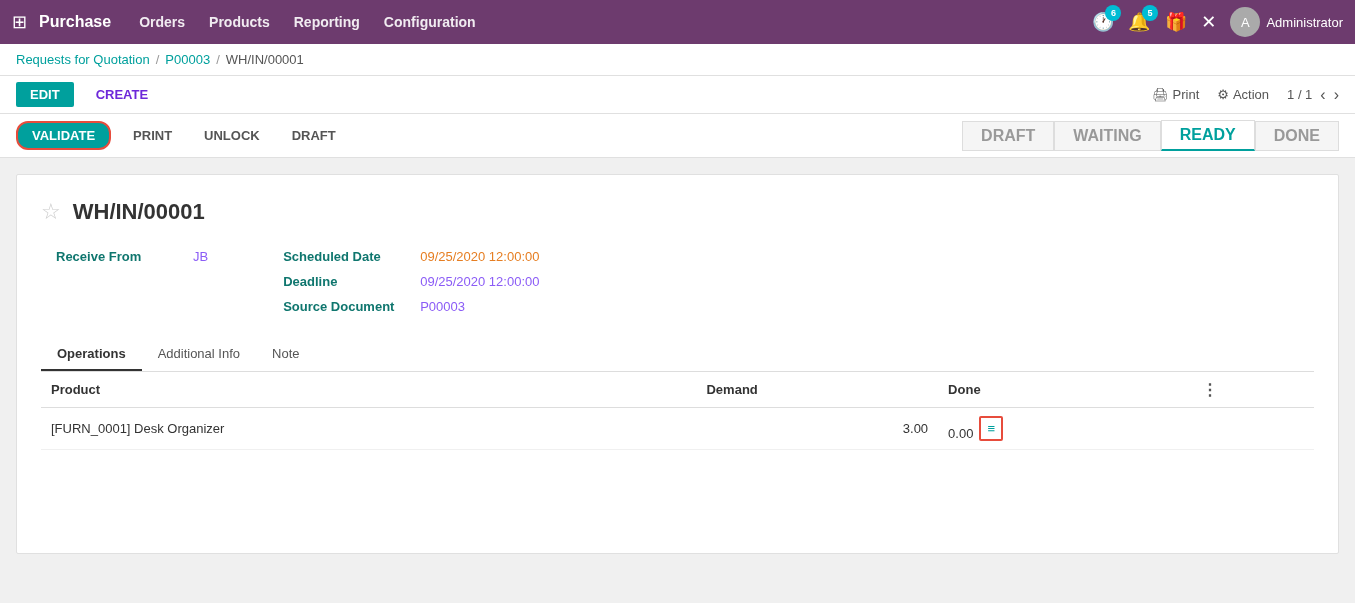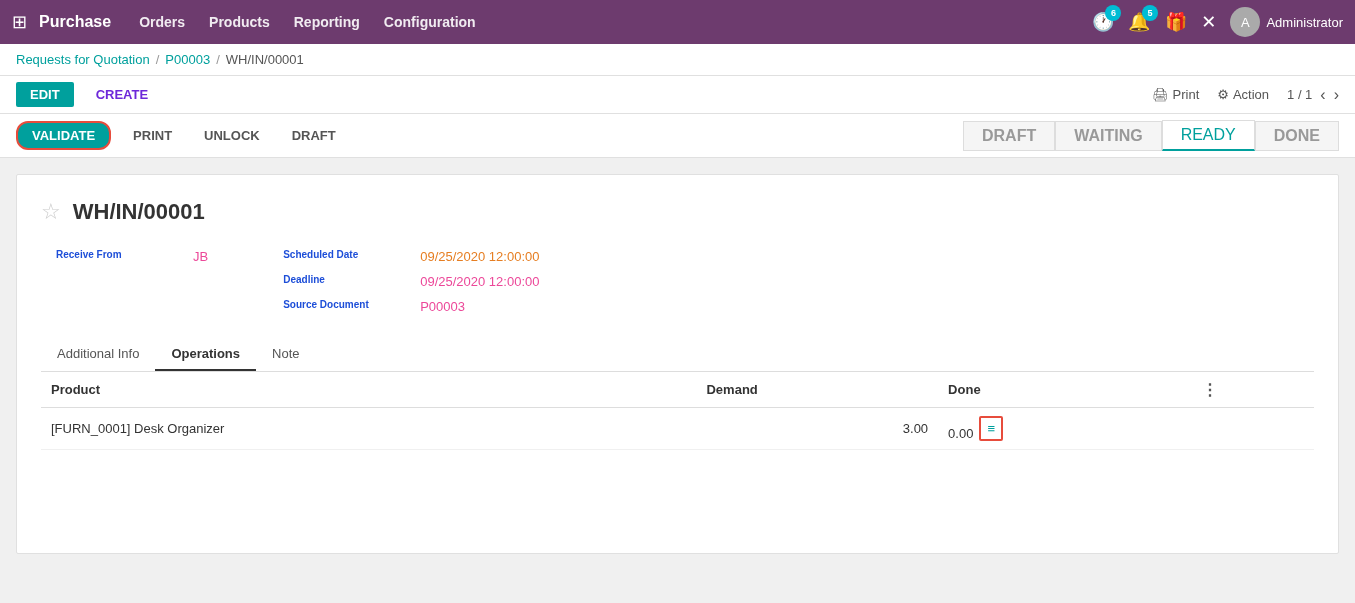--- a/index.html
+++ b/index.html
@@ -204,21 +204,21 @@
       font-size: 16px;
       font-weight: bold;
       color: #999;
       background: #f5f5f5;
       border: 1px solid #ddd;
       cursor: pointer;
     }
     .status-step.ready-step {
       background: white;
       color: #00a09d;
-      font-weight: normal;
+      font-weight: bold;
       border-bottom: 2px solid #00a09d;
     }
 
     
     .main-content {
       padding: 16px;
       background: #f0f0f0;
     }
     .document-card {
       background: white;
@@ -247,27 +247,27 @@
     
     .form-fields {
       display: flex;
       gap: 60px;
       margin-bottom: 24px;
     }
     .form-col { display: flex; flex-direction: column; gap: 10px; }
     .form-row { display: flex; gap: 12px; align-items: flex-start; }
     .field-label {
       font-weight: bold;
-      color: #1d4ed8;
+      color: #0f766e;
       min-width: 140px;
-      font-size: 10px;
+      font-size: 13px;
       padding-left: 15px;
     }
     .field-value {
-      color: #ec4899;
+      color: #8b5cf6;
       font-size: 13px;
     }
     .field-value.link { color: #00a09d; cursor: pointer; }
     .field-value.orange { color: #e67e22; }
 
     
     .tabs-bar {
       display: flex;
       border-bottom: 1px solid #ddd;
       margin-bottom: 0;
@@ -428,22 +428,22 @@
           <span class="field-value">09/25/2020 12:00:00</span>
         </div>
         <div class="form-row">
           <span class="field-label">Source Document</span>
           <span class="field-value">P00003</span>
         </div>
       </div>
     </div>
 
     <div class="tabs-bar">
+      <span class="tab active">Operations</span>
       <span class="tab">Additional Info</span>
-      <span class="tab active">Operations</span>
       <span class="tab">Note</span>
     </div>
 
     <table class="data-table">
       <thead>
         <tr>
           <th class="th-product">Product</th>
           <th class="th-demand">Demand</th>
           <th class="th-done">Done</th>
           <th class="th-actions">

